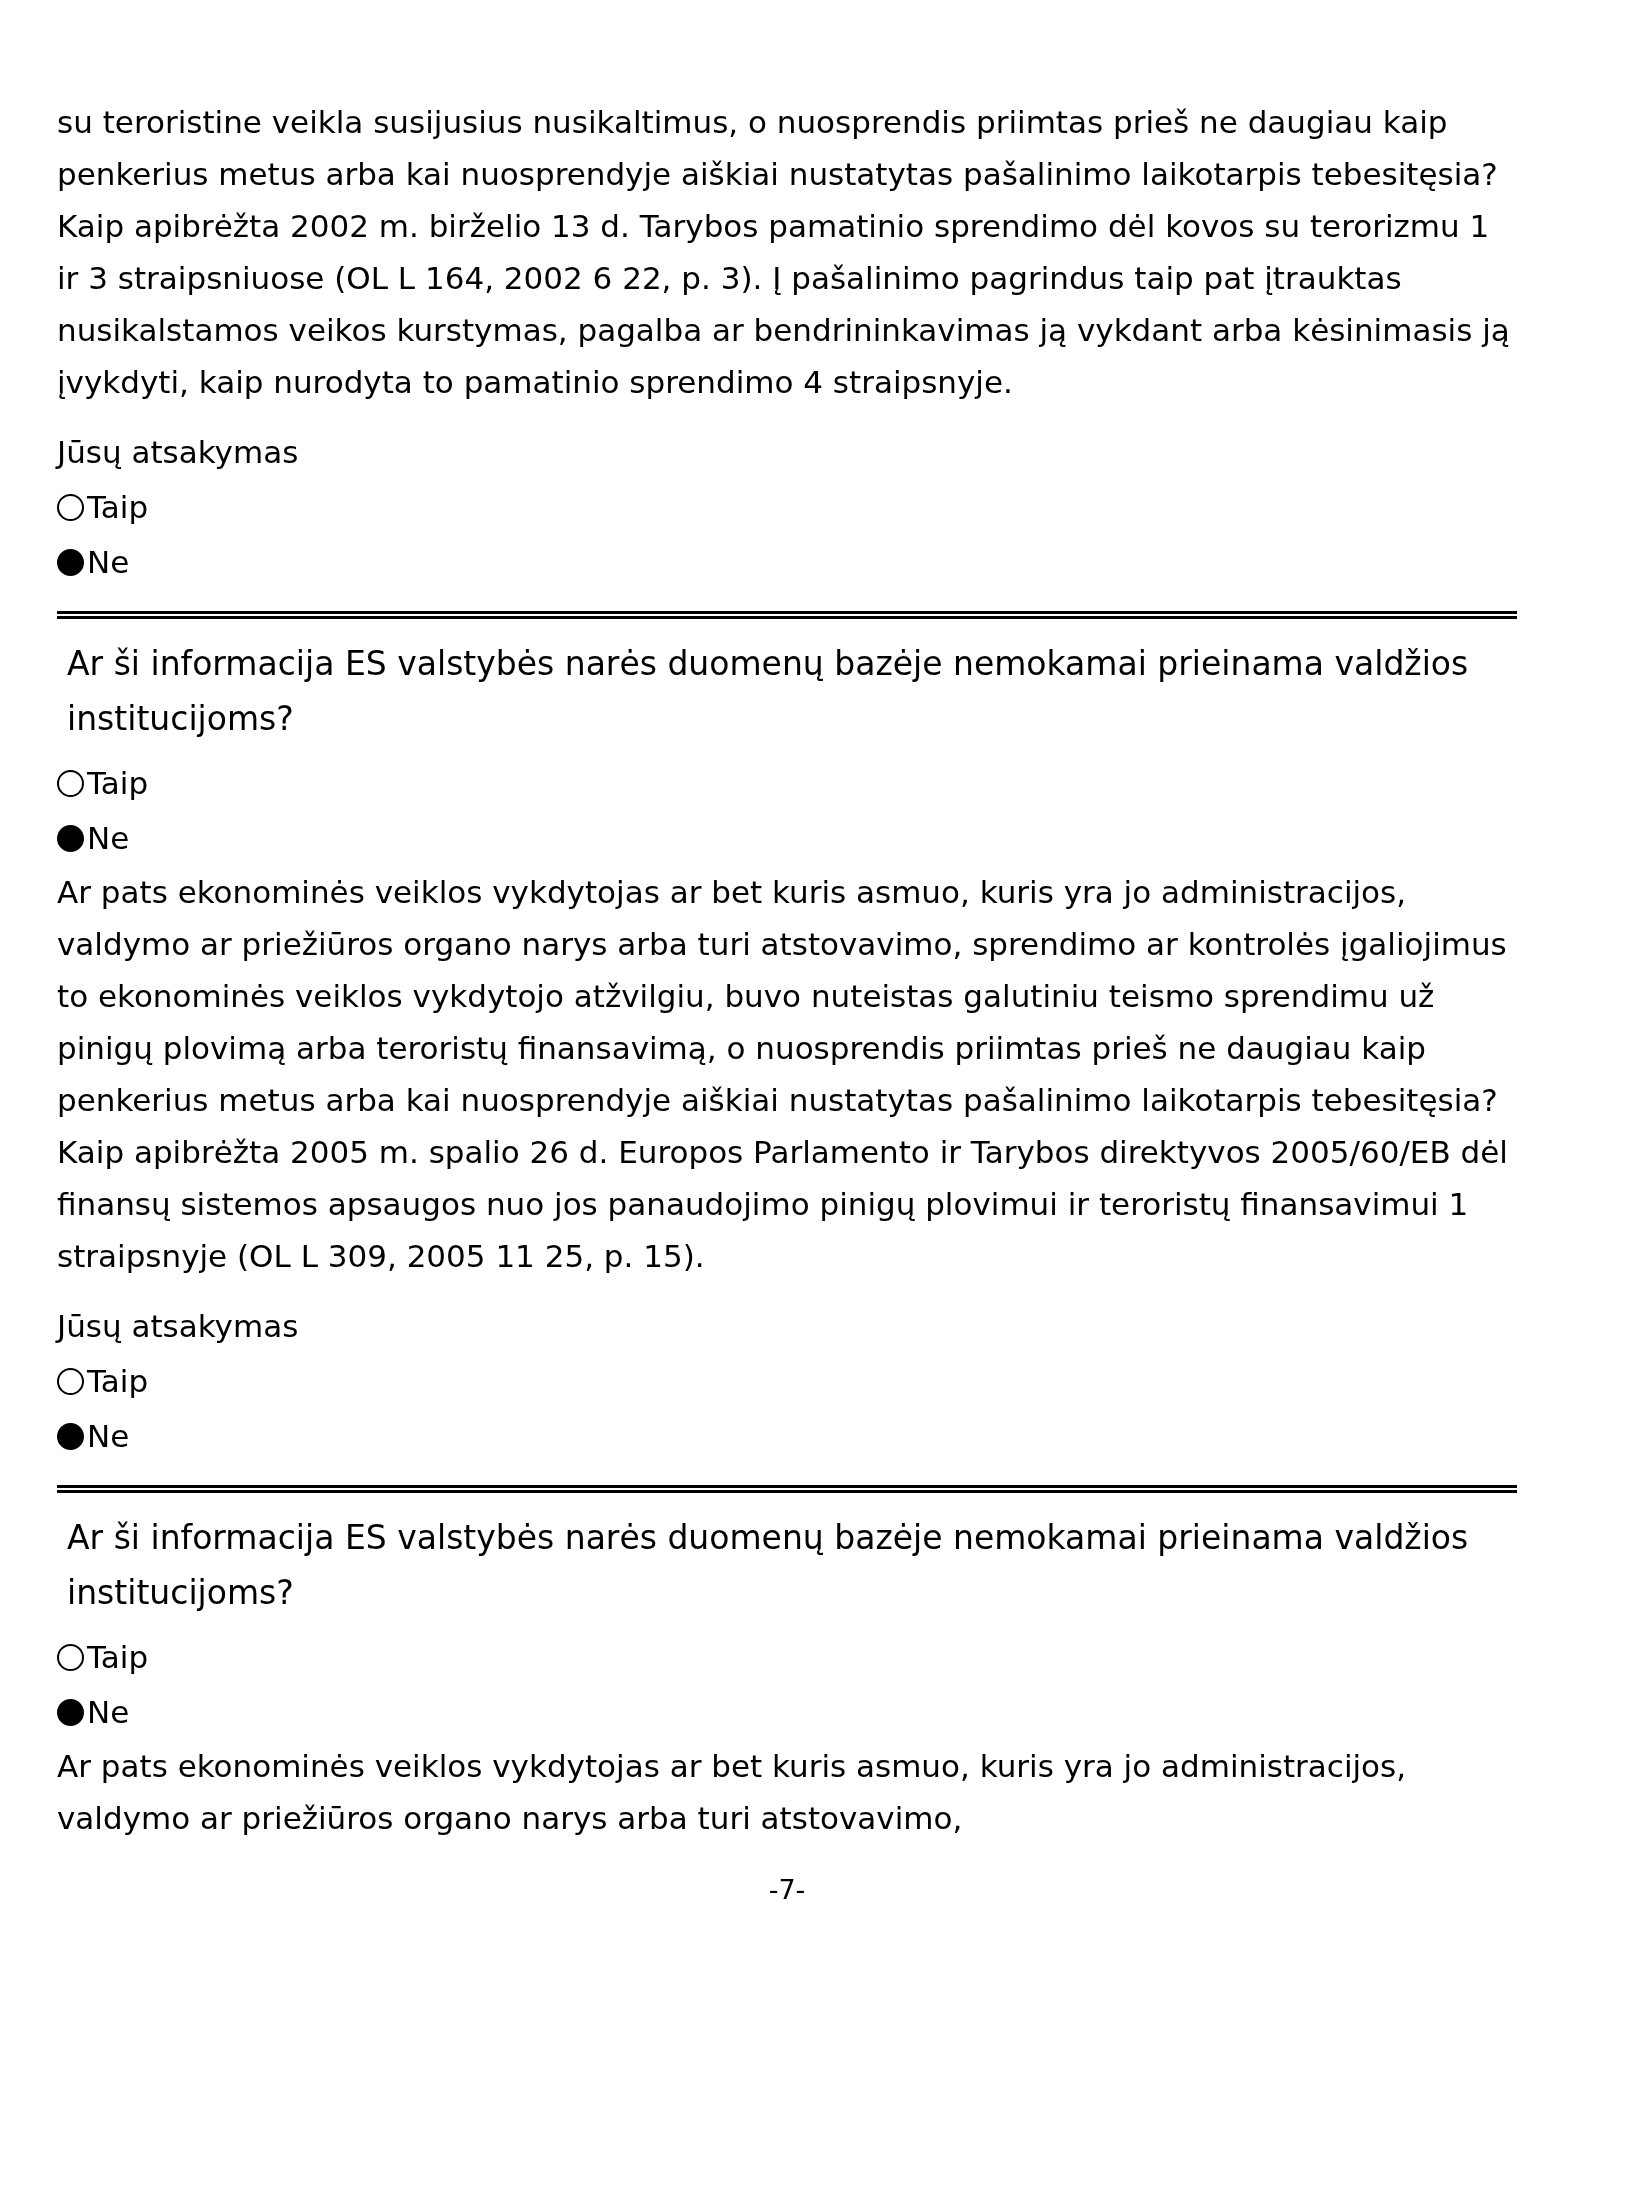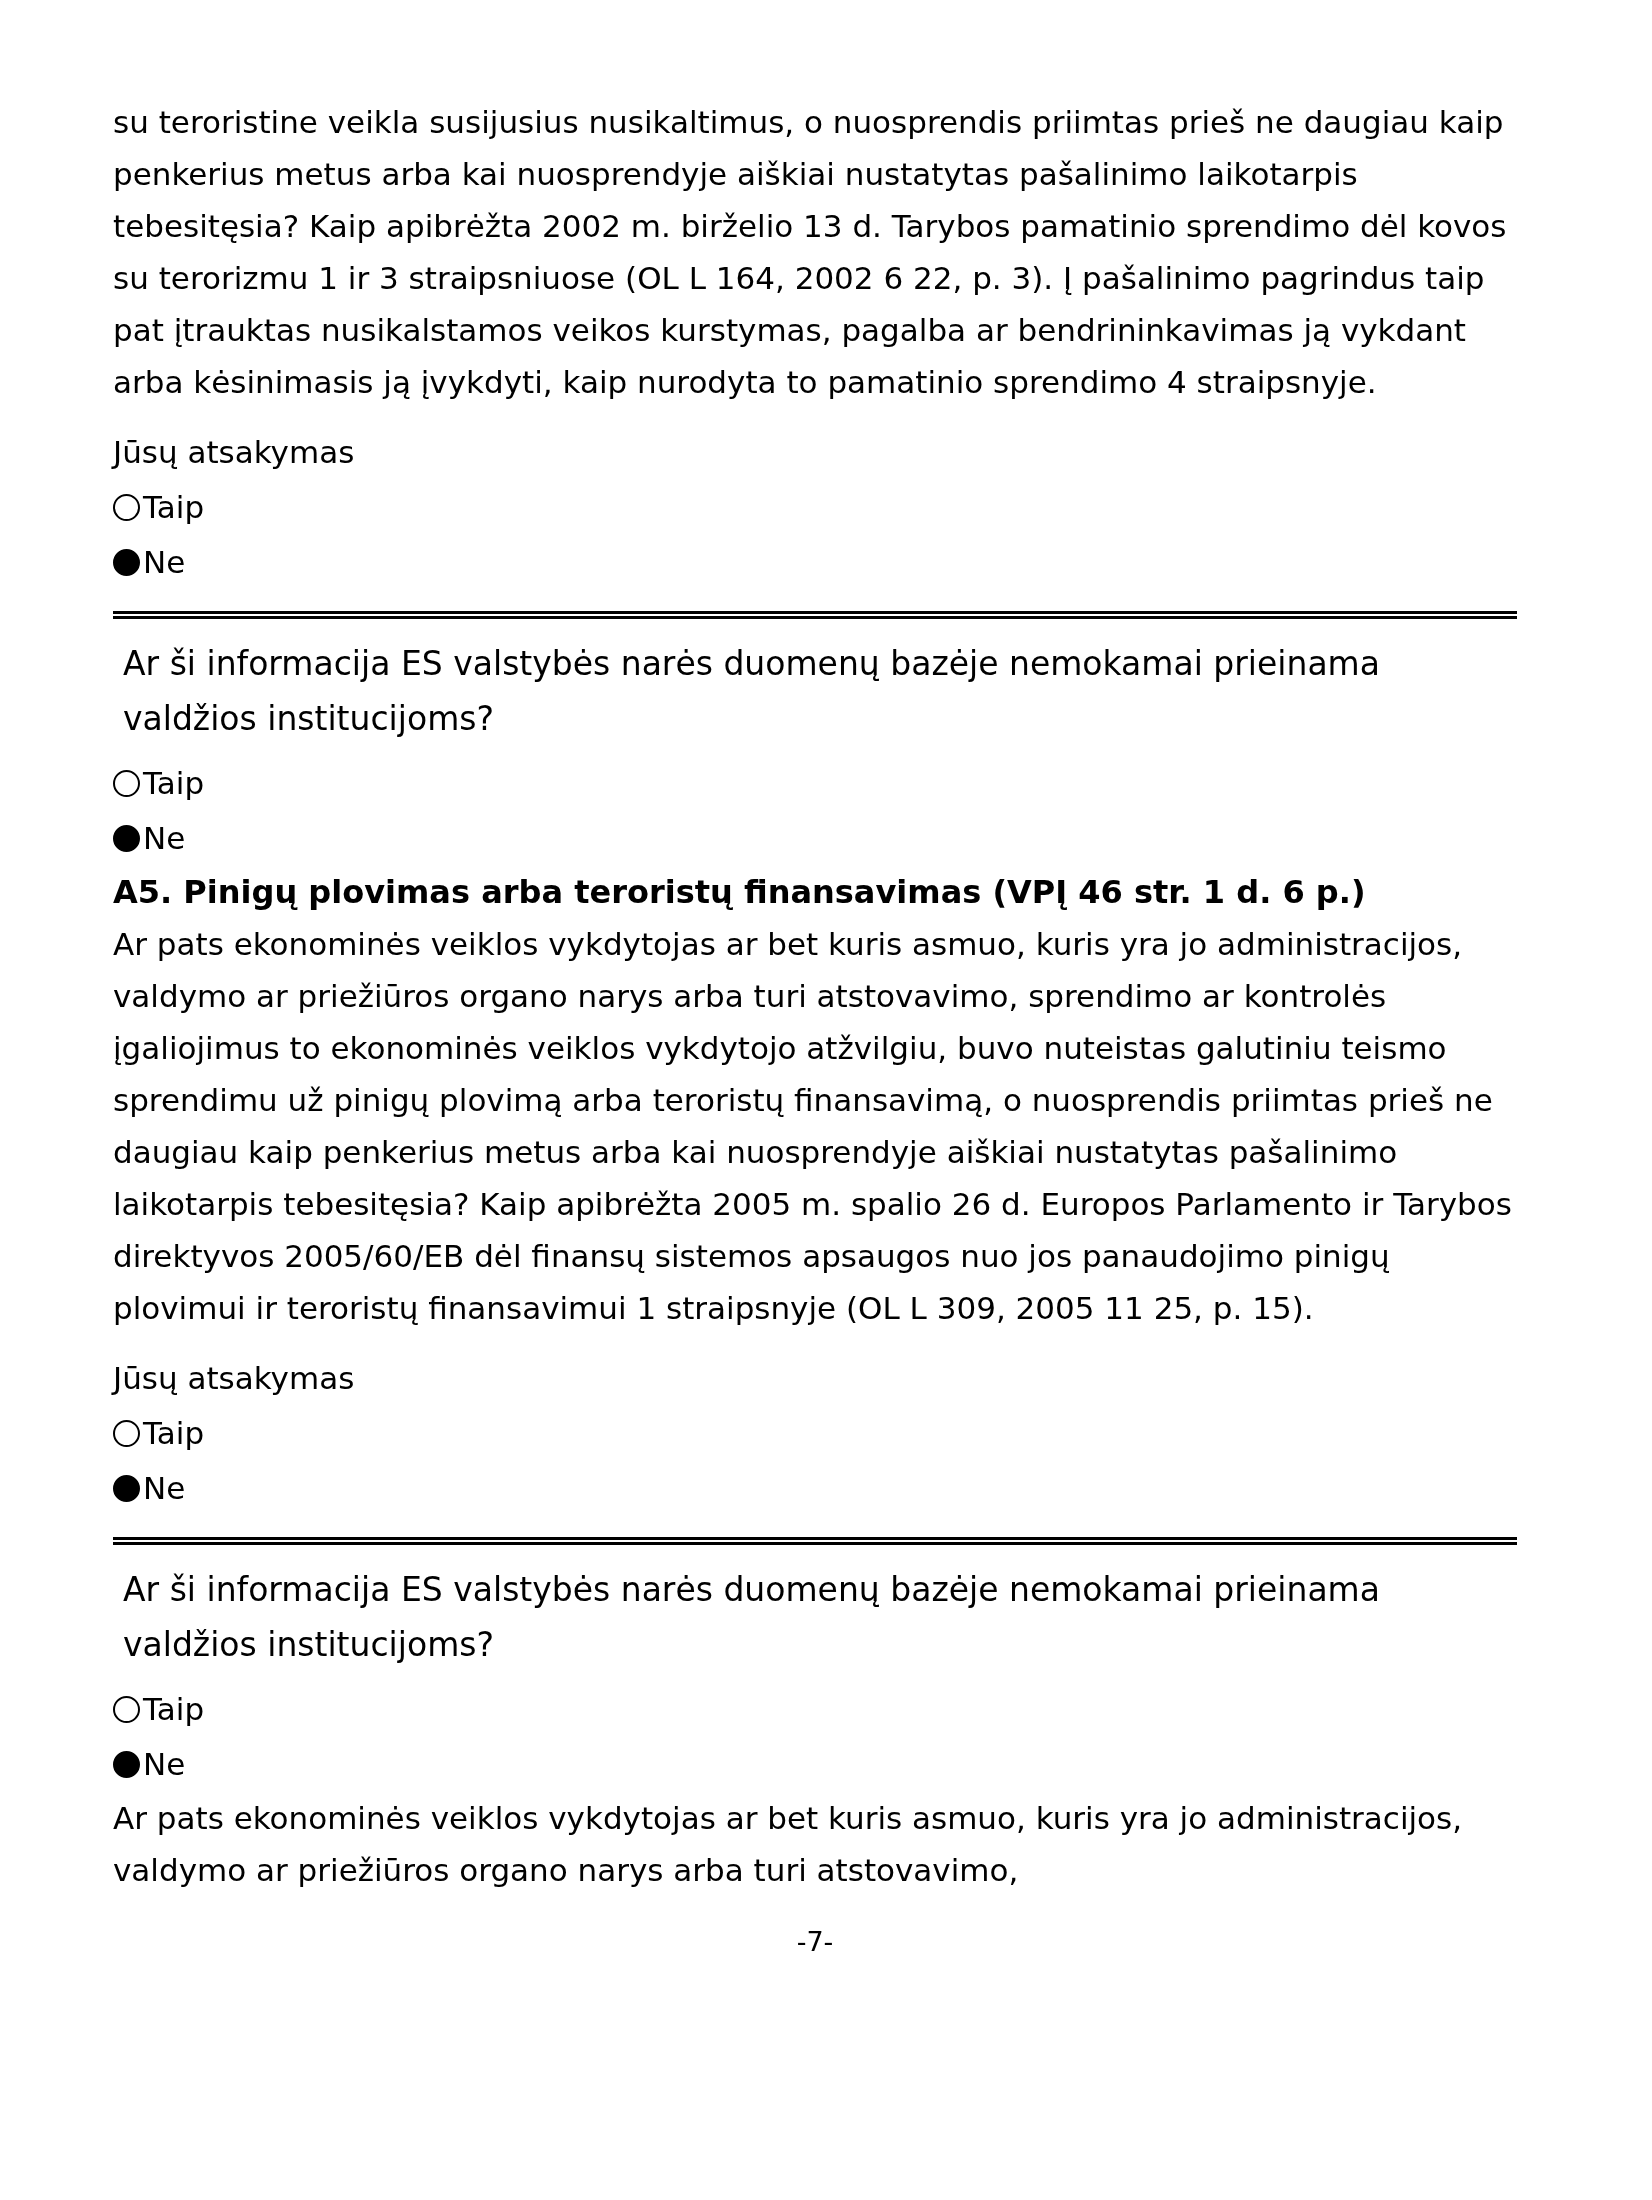--- a/index.html
+++ b/index.html
@@ -8,21 +8,21 @@
     height: 2200px;
     background: #ffffff;
     color: #000000;
     font-family: "DejaVu Sans", sans-serif;
     overflow: hidden;
   }
   .page {
     box-sizing: border-box;
     width: 1648px;
     height: 2200px;
-    padding: 96px 131px 0 113px;
+    padding: 96px 131px 0 57px;
     position: relative;
   }
   .body-text {
     font-size: 31px;
     line-height: 52px;
     margin: 0;
   }
   .question {
     font-size: 33px;
     line-height: 55px;
@@ -92,21 +92,20 @@
   <div class="divider"></div>
 
   <div class="question">Ar ši informacija ES valstybės narės duomenų bazėje nemokamai prieinama valdžios institucijoms?</div>
   <div class="option">
     <span class="radio"></span><span class="option-label">Taip</span>
   </div>
   <div class="option">
     <span class="radio selected"></span><span class="option-label">Ne</span>
   </div>
 
-  <div class="heading">A5. Pinigų plovimas arba teroristų finansavimas (VPĮ 46 str. 1 d. 6 p.)</div>
   <p class="body-text">Ar pats ekonominės veiklos vykdytojas ar bet kuris asmuo, kuris yra jo administracijos, valdymo ar priežiūros organo narys arba turi atstovavimo, sprendimo ar kontrolės įgaliojimus to ekonominės veiklos vykdytojo atžvilgiu, buvo nuteistas galutiniu teismo sprendimu už pinigų plovimą arba teroristų finansavimą, o nuosprendis priimtas prieš ne daugiau kaip penkerius metus arba kai nuosprendyje aiškiai nustatytas pašalinimo laikotarpis tebesitęsia? Kaip apibrėžta 2005 m. spalio 26 d. Europos Parlamento ir Tarybos direktyvos 2005/60/EB dėl finansų sistemos apsaugos nuo jos panaudojimo pinigų plovimui ir teroristų finansavimui 1 straipsnyje (OL L 309, 2005 11 25, p. 15).</p>
 
   <div class="answer-block">
     <div class="answer-label">Jūsų atsakymas</div>
     <div class="option">
       <span class="radio"></span><span class="option-label">Taip</span>
     </div>
     <div class="option">
       <span class="radio selected"></span><span class="option-label">Ne</span>
     </div>

